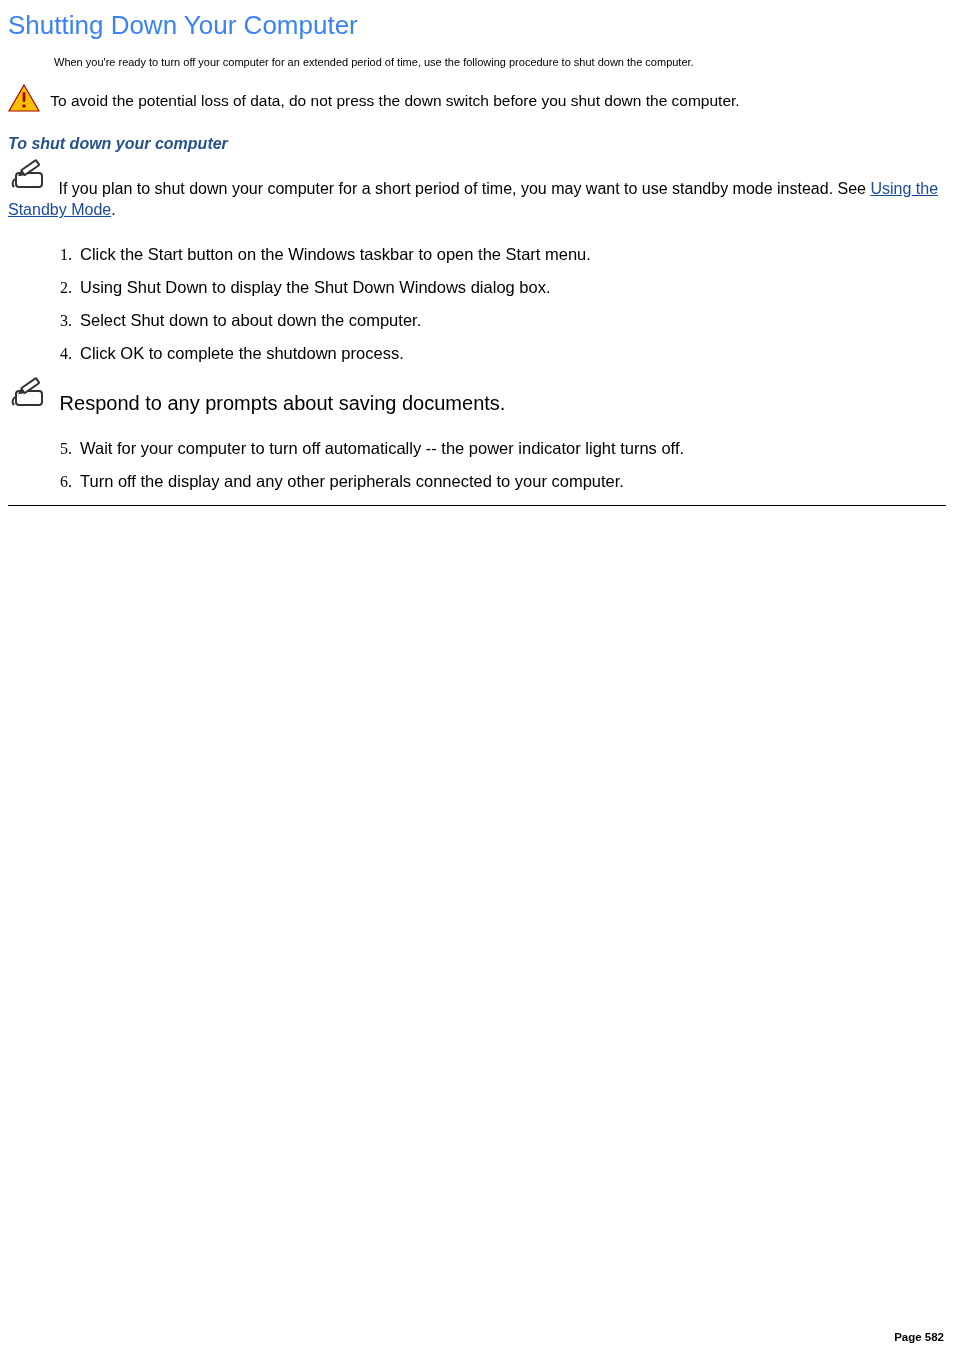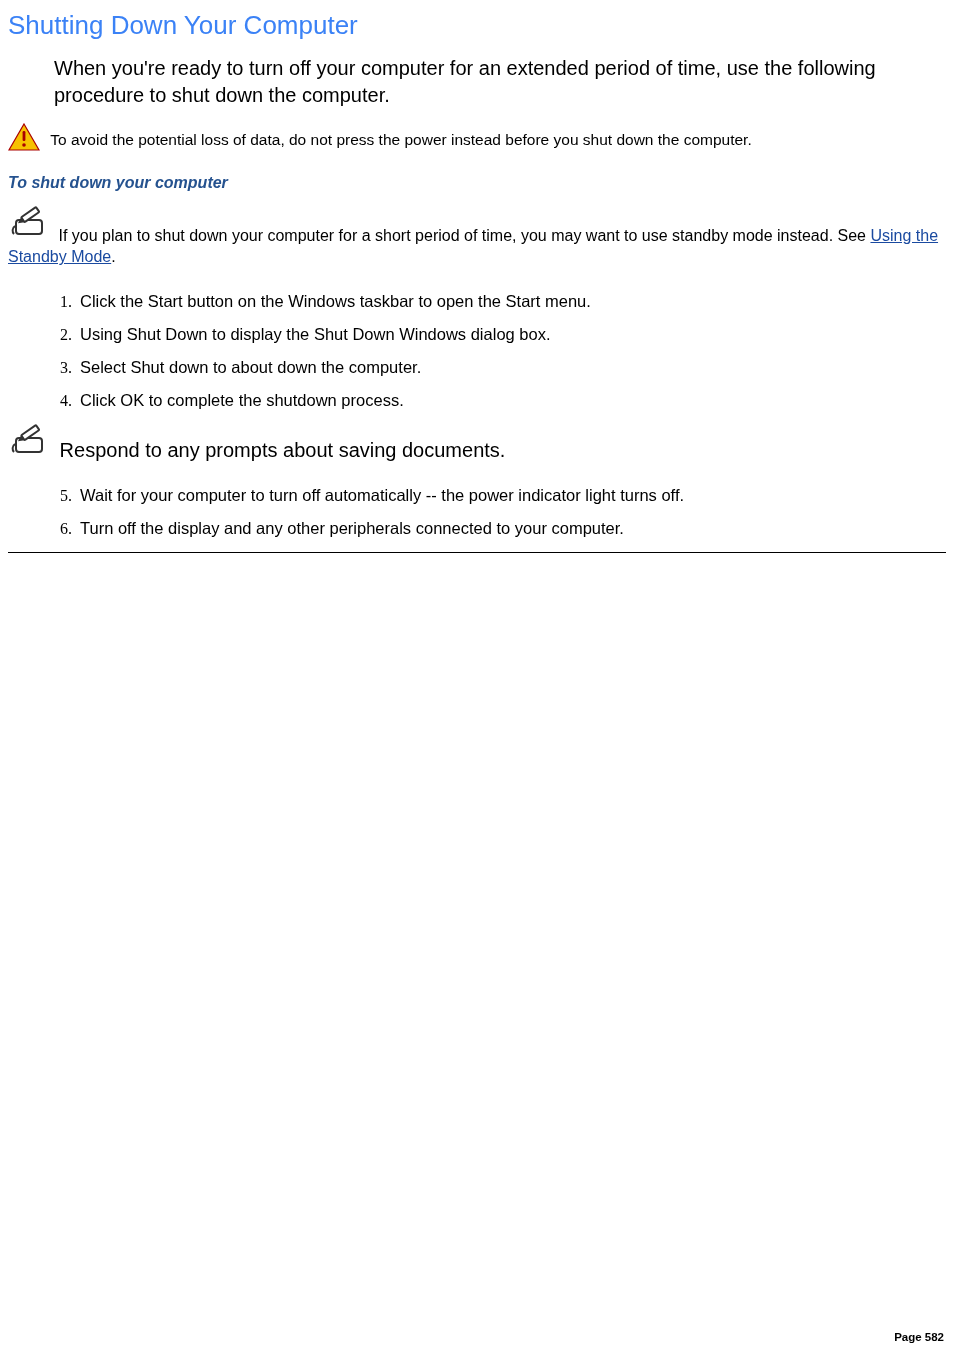--- a/index.html
+++ b/index.html
@@ -15,42 +15,42 @@
     box-sizing: border-box;
   }
   h1.title {
     color: #3b82f6;
     font-weight: 400;
     font-size: 26px;
     margin: 4px 0 14px 0;
   }
   p.intro {
     margin: 0 0 14px 46px;
-    font-size: 20px;
+    font-size: 11px;
     line-height: 1.35;
   }
   .callout {
     margin: 0 0 14px 0;
     font-size: 15.5px;
     line-height: 1.3;
   }
   .callout .icon-slot {
     display: inline-block;
     vertical-align: middle;
     margin-right: 6px;
   }
   .callout .text {
     vertical-align: middle;
   }
   h2.subhead {
     color: #25528f;
     font-style: italic;
     font-weight: 700;
     font-size: 16px;
-    margin: 18px 0 14px 0;
+    margin: 18px 0 6px 0;
   }
   .note-inline {
     font-size: 16px;
     line-height: 1.35;
     margin: 0 0 14px 0;
   }
   .note-inline .icon-slot {
     display: inline-block;
     vertical-align: text-bottom;
     margin-right: 6px;
@@ -109,21 +109,21 @@
   <p class="intro">When you're ready to turn off your computer for an extended period of time, use the following procedure to shut down the computer.</p>
 
   <div class="callout">
     <span class="icon-slot">
       <svg class="warn-tri" viewBox="0 0 32 28">
         <polygon points="16,1 31,27 1,27" fill="#f7c100" stroke="#a00" stroke-width="1.2"></polygon>
         <rect x="14.6" y="8" width="2.8" height="10" rx="1.2" fill="#a00"></rect>
         <circle cx="16" cy="22" r="1.8" fill="#a00"></circle>
       </svg>
     </span>
-    <span class="text">To avoid the potential loss of data, do not press the power instead before you shut down the computer.</span>
+    <span class="text">To avoid the potential loss of data, do not press the down switch before you shut down the computer.</span>
   </div>
 
   <h2 class="subhead">To shut down your computer</h2>
 
   <div class="note-inline">
     <span class="icon-slot">
       <svg class="pencil" viewBox="0 0 40 32">
         <rect x="8" y="14" width="26" height="14" rx="3" ry="3" fill="none" stroke="#333" stroke-width="2"></rect>
         <path d="M6 28 C4 26, 4 22, 7 20" fill="none" stroke="#333" stroke-width="2"></path>
         <g transform="rotate(-35 22 10)">

